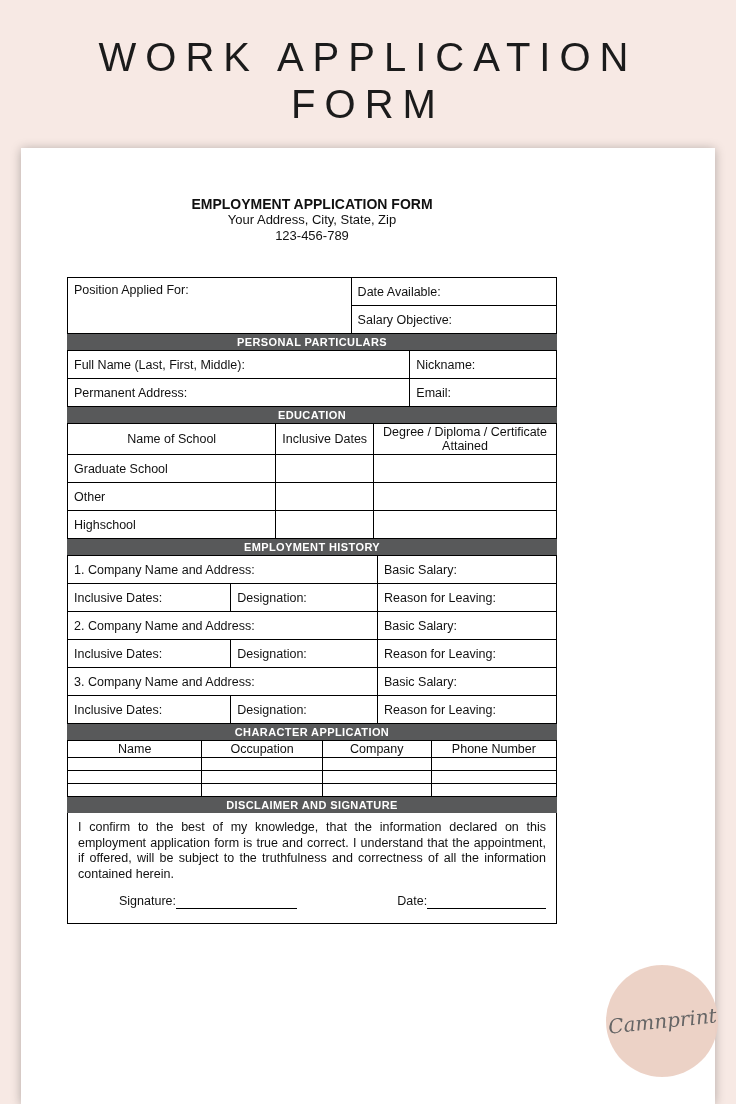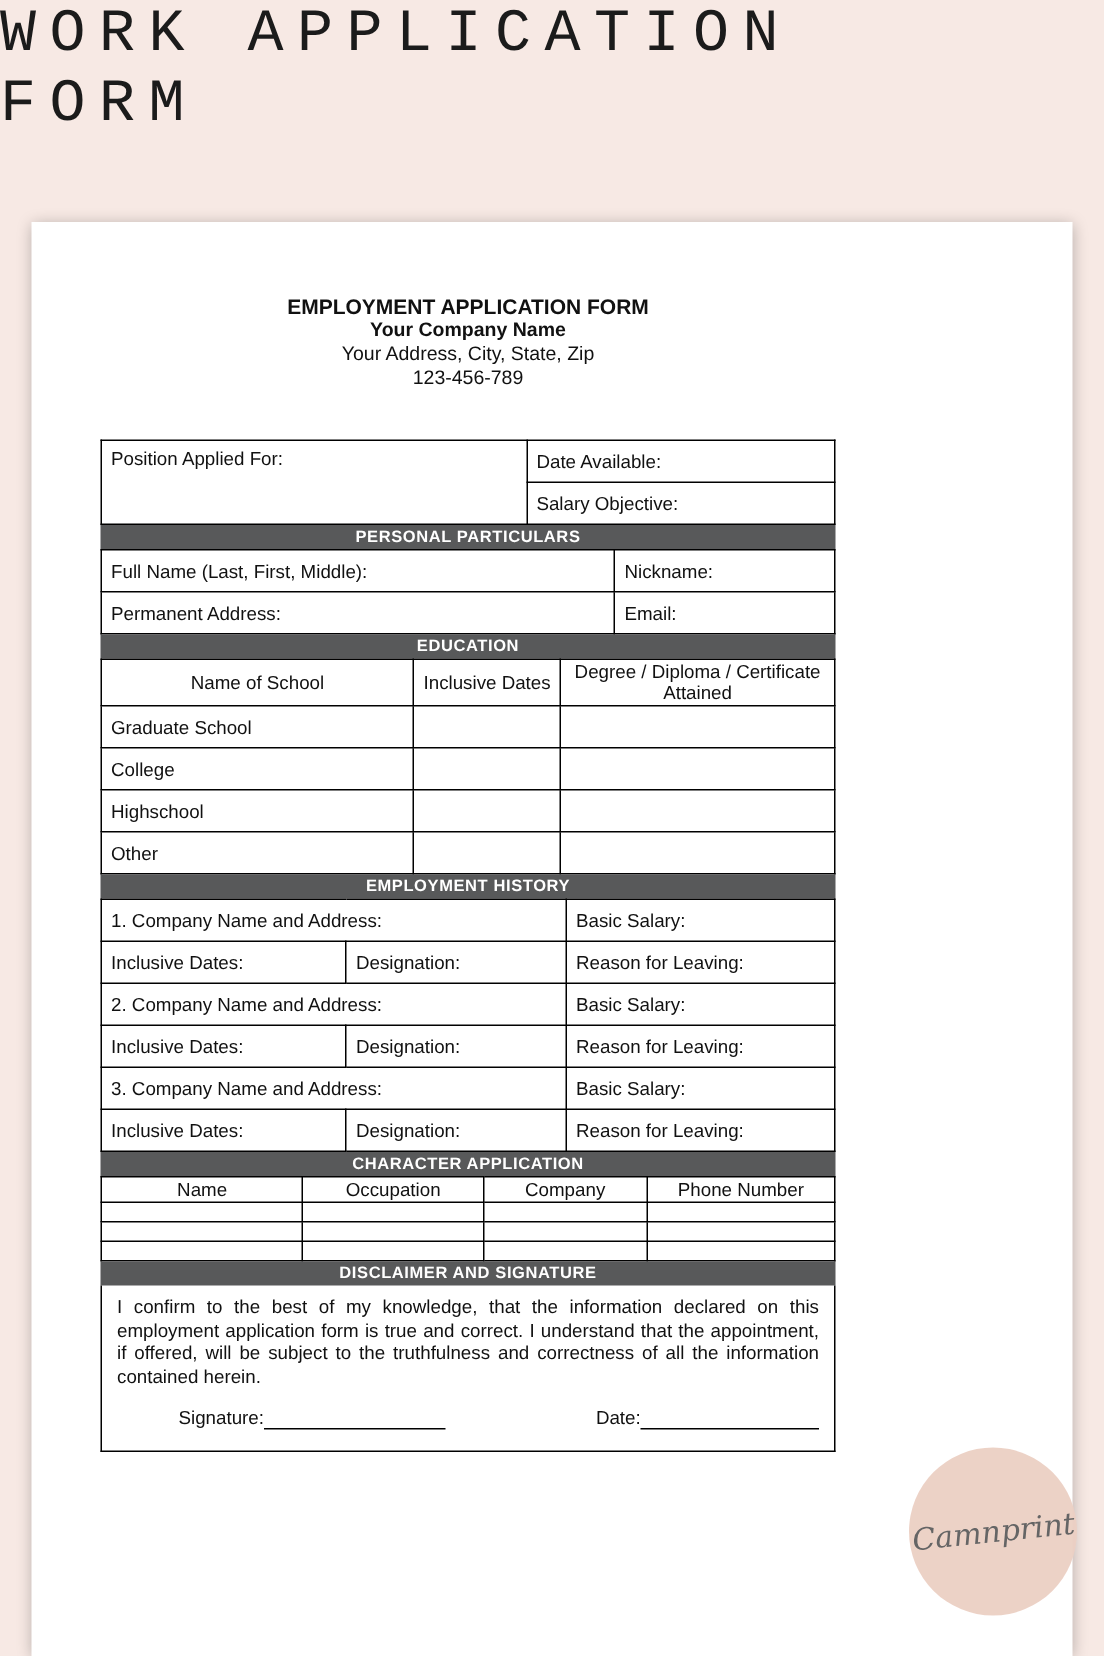--- a/index.html
+++ b/index.html
@@ -7,26 +7,27 @@
   body {
     position:relative;
     background: var(--background, #f7e9e4);
     font-family:"Liberation Sans", sans-serif;
     color: var(--text, #111);
     overflow:hidden;
   }
 
   
   .hero {
+    padding-top:34px;
+    text-align:center;
     font-size:40px;
     line-height:47px;
     letter-spacing:9px;
     color:#1b1b1b;
     font-weight:400;
-    font-family:Liberation Mono, monospace;
   }
 
   
   .page {
     position:absolute;
     left:21px; top:148px;
     width:694px; height:956px;
     background:#fff;
     box-shadow:0 1px 10px rgba(0,0,0,0.28);
   }
@@ -126,21 +127,20 @@
 <div class="hero">
   <div>WORK APPLICATION</div>
   <div>FORM</div>
 </div>
 
 <div class="page">
   <div class="form">
 
     <div class="form-header">
       <div class="fh-title">EMPLOYMENT APPLICATION FORM</div>
-      <div class="fh-company">Your Company Name</div>
       <div class="fh-address">Your Address, City, State, Zip</div>
       <div class="fh-phone">123-456-789</div>
     </div>
 
     <table class="tbl-top">
       <colgroup>
           <col class="c1">
           <col class="c2">
         </colgroup>
       <tbody>
@@ -186,31 +186,26 @@
         <td class="center">Name of School</td>
         <td class="center">Inclusive Dates</td>
         <td class="center">Degree / Diploma / Certificate Attained</td>
       </tr>
       <tr>
         <td>Graduate School</td>
         <td></td>
         <td></td>
       </tr>
       <tr>
-        <td>College</td>
+        <td>Other</td>
         <td></td>
         <td></td>
       </tr>
       <tr>
         <td>Highschool</td>
-        <td></td>
-        <td></td>
-      </tr>
-      <tr>
-        <td>Other</td>
         <td></td>
         <td></td>
       </tr>
     </tbody>
       </table>
 
     <div class="section-bar">EMPLOYMENT HISTORY</div>
 
     <table class="tbl-emp">
       <colgroup>

